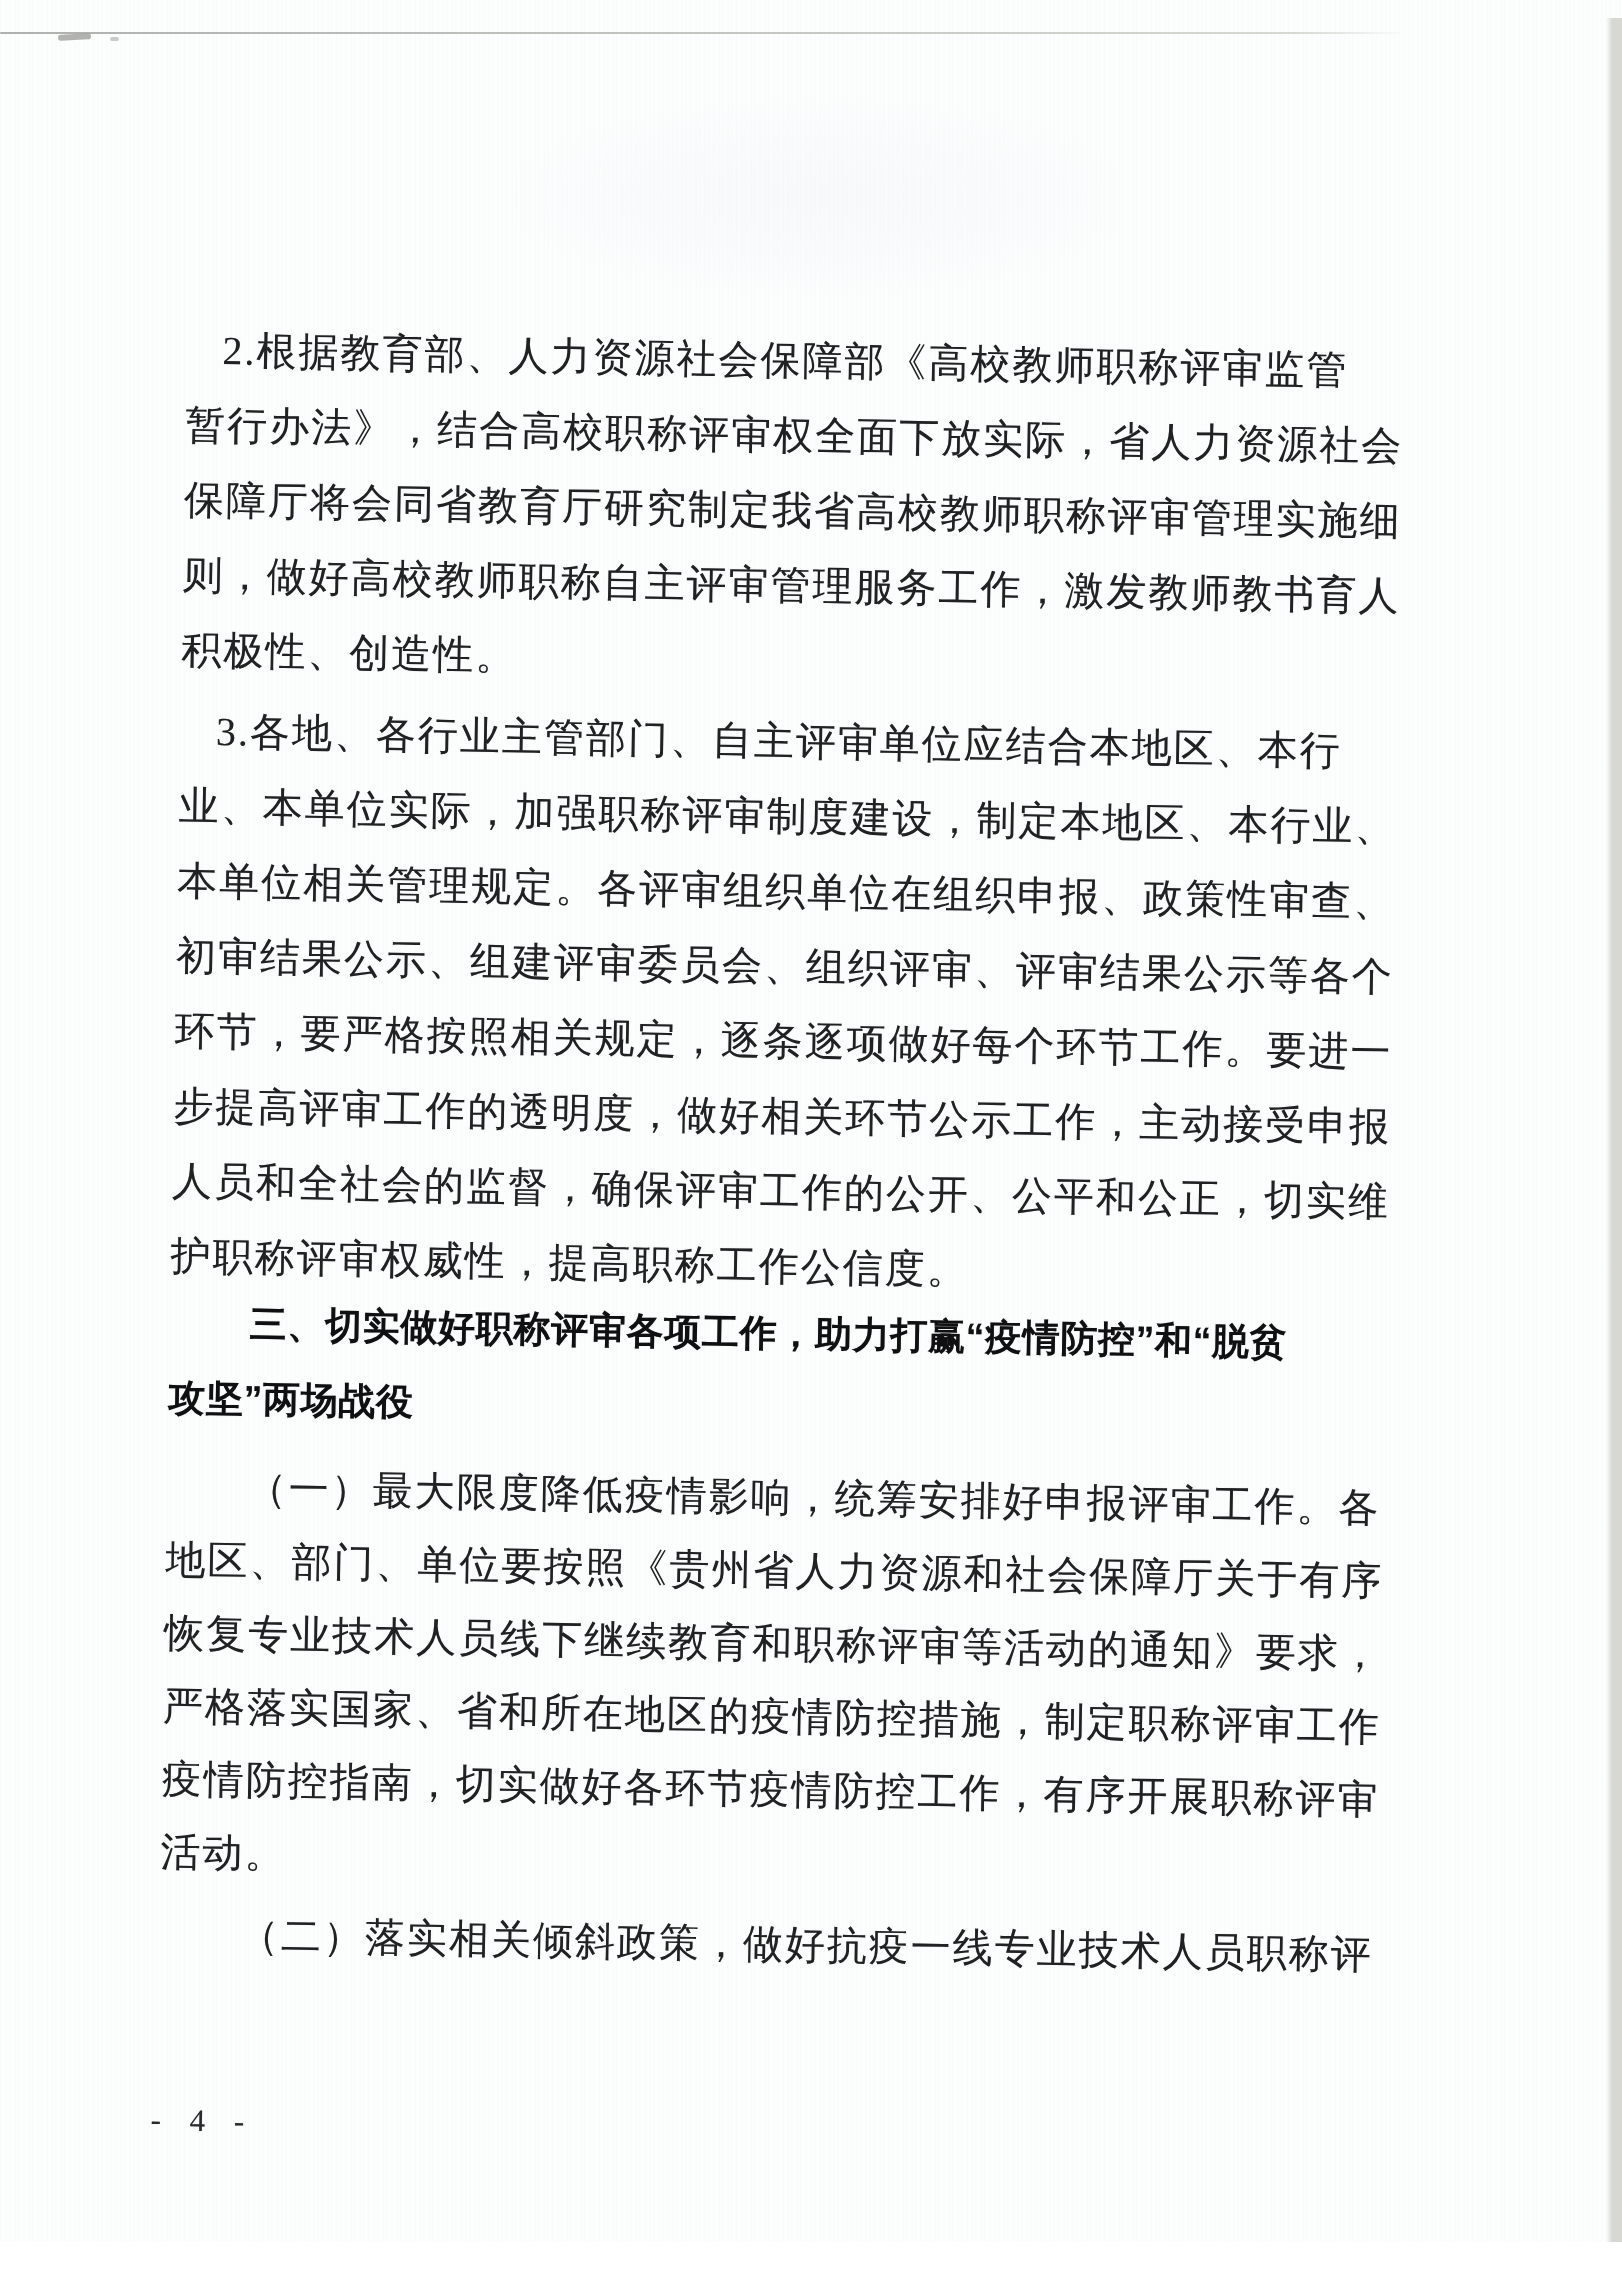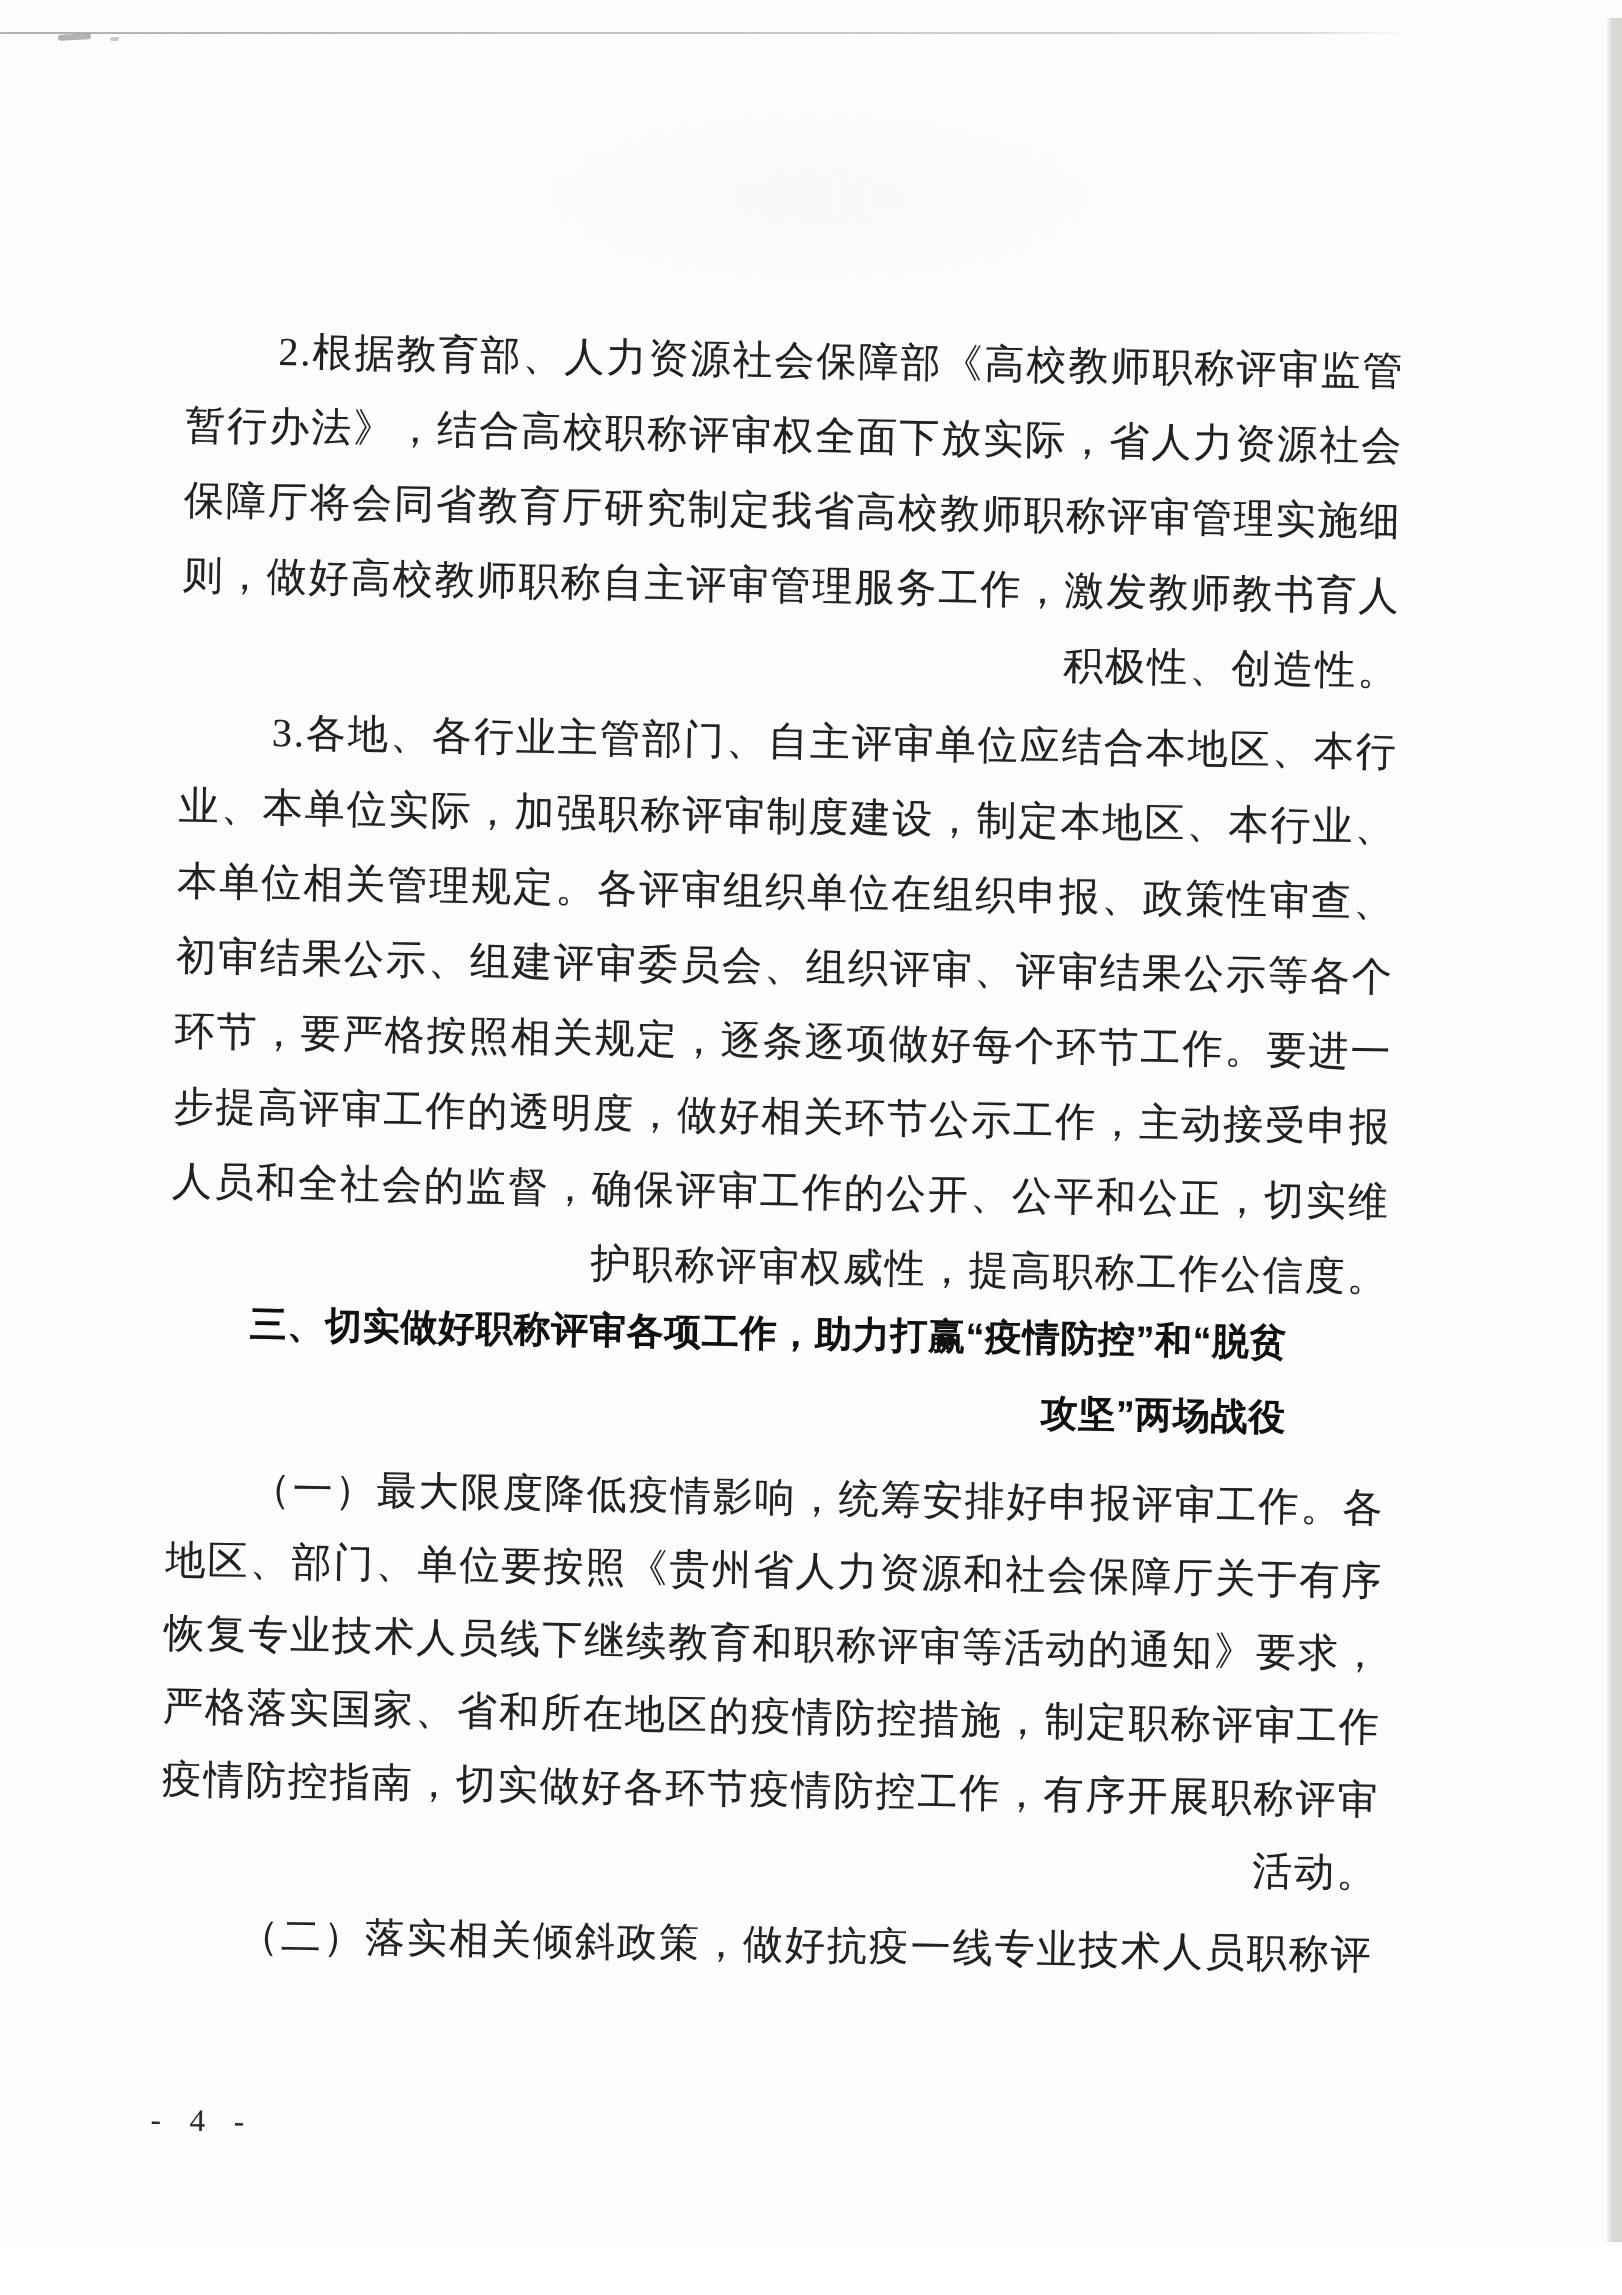--- a/index.html
+++ b/index.html
@@ -6,21 +6,20 @@
   .page{
     position:relative;
     width:1622px;
     height:2242px;
     background:#fcfdfd;
     background-image:
       radial-gradient(ellipse 459px 144px at 819px 197px, rgba(205,215,228,0.10), rgba(205,215,228,0) 70%),
       repeating-linear-gradient(90deg, rgba(218,226,233,0.05) 0 2px, rgba(255,255,255,0) 2px 4.6px);
     overflow:hidden;
     font-family:"Liberation Serif","DejaVu Serif",serif;
-    text-align:right;
   }
   
   .scan-topline{
     position:absolute;left:0;top:32px;width:1407px;height:2px;
     background:linear-gradient(90deg,#aeb1ae,#c4c7c2 55%,#d6d8d2 92%,rgba(214,216,210,0));
     border-radius:1.3px;
   }
   .scan-smudge{
     position:absolute;left:58px;top:34px;width:33px;height:5.9px;
     background:#9a9a96;border-radius:3.3px;opacity:.75;transform:rotate(-3deg);

